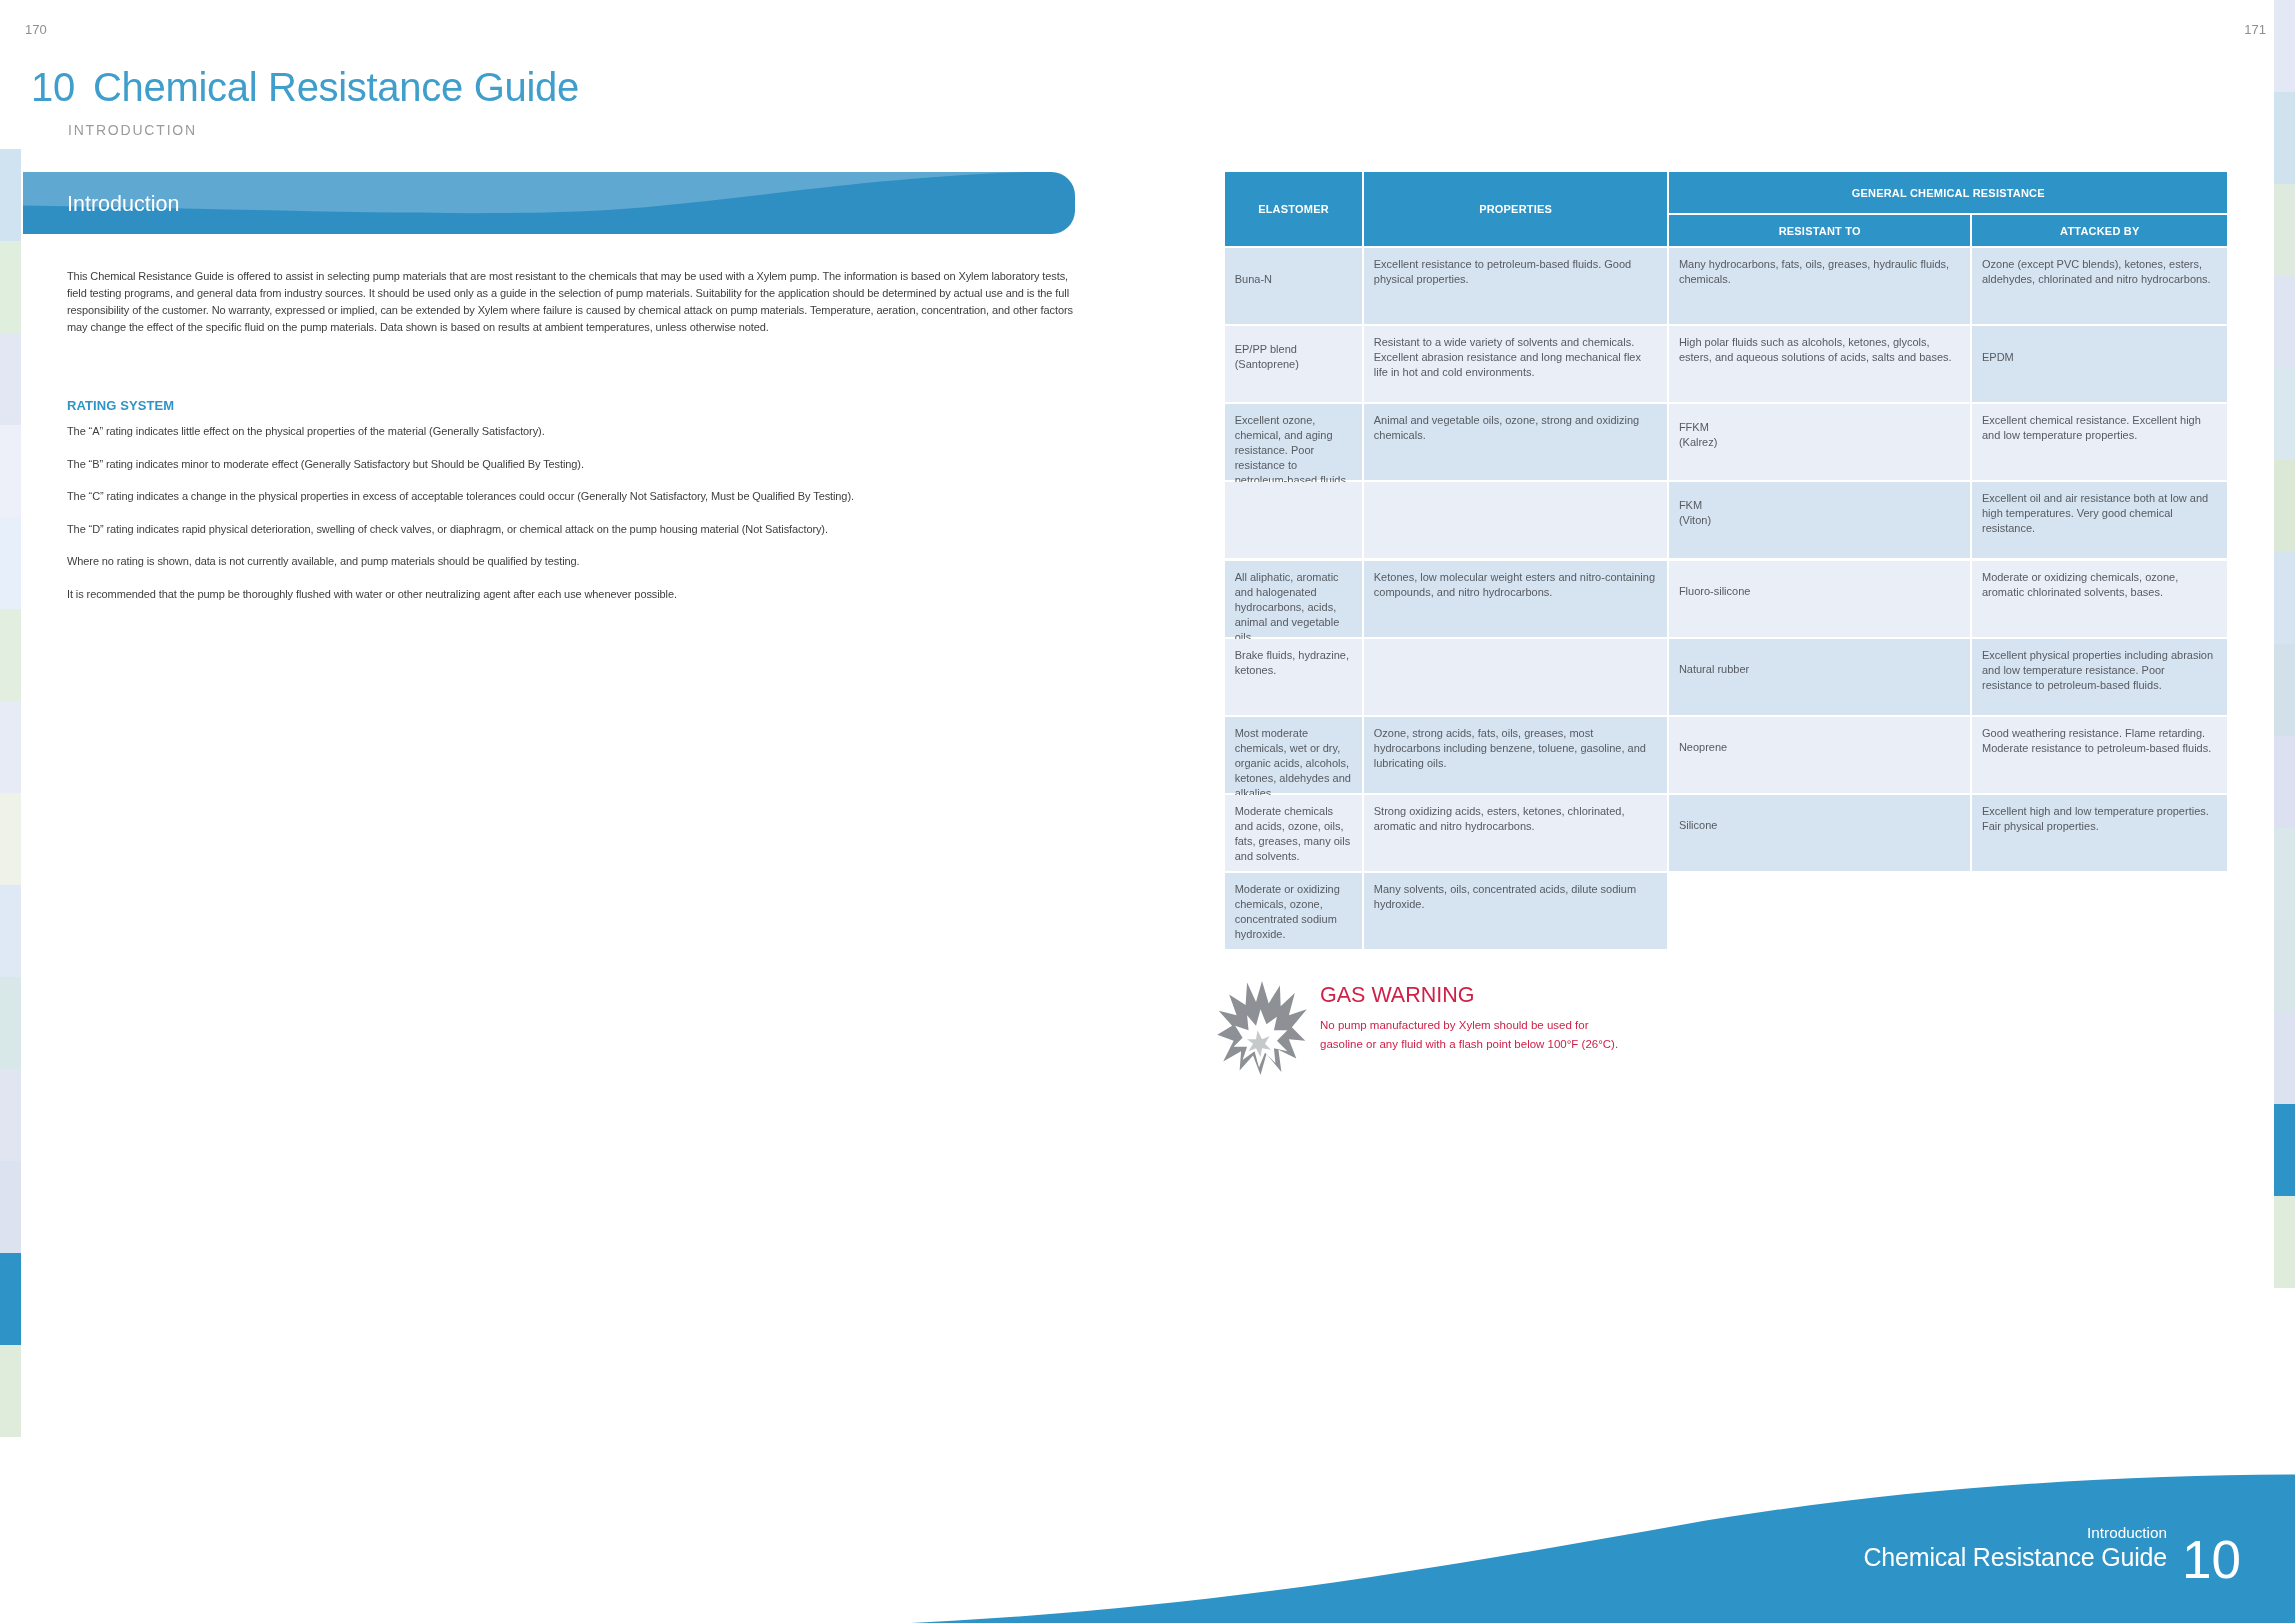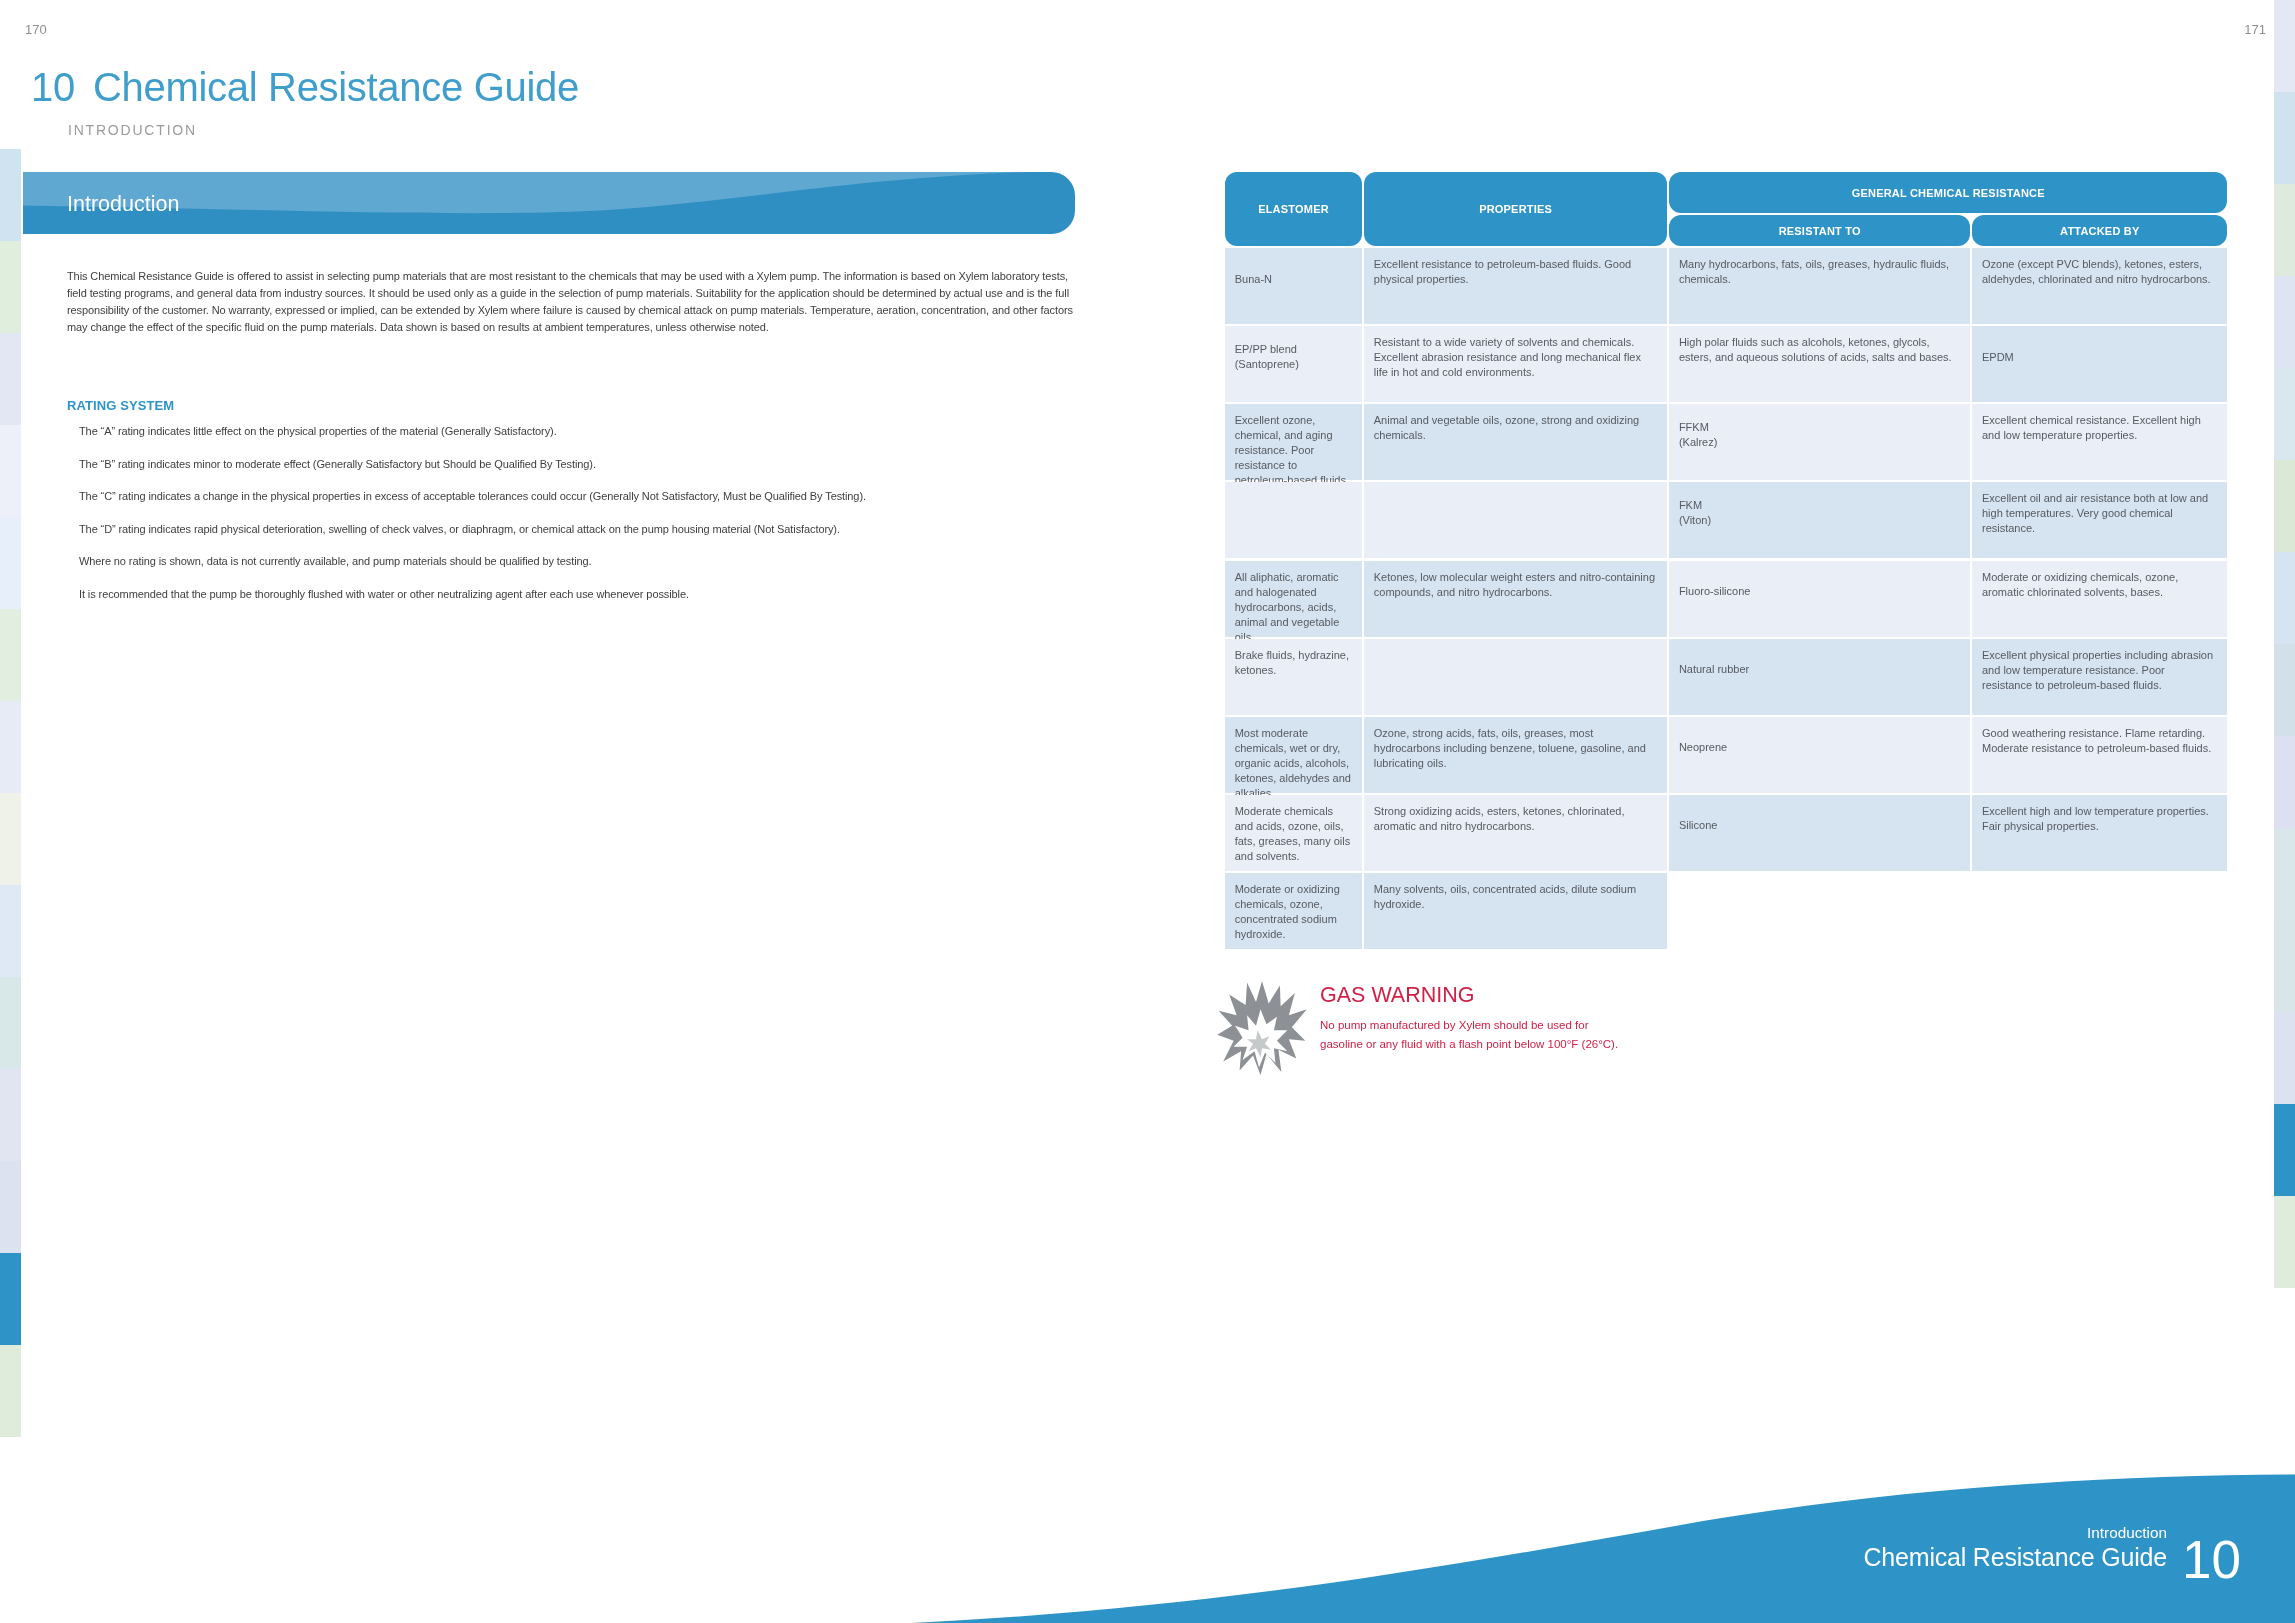--- a/index.html
+++ b/index.html
@@ -29,29 +29,29 @@
   #intro-banner .banner-label{position:absolute;left:44px;top:0;height:100%;display:flex;align-items:center;
                 color:#ffffff;font-size:21.5px;transform:translateY(1.4px);}
 
   
   #intro-paragraph{position:absolute;left:67px;top:268px;width:1019px;font-size:11px;line-height:17px;
                    color:#3e3e3e;letter-spacing:-0.1px;}
 
   
   #rating-heading{position:absolute;left:67px;top:398px;font-size:13px;font-weight:bold;color:#2f94c8;letter-spacing:0.1px;}
   #rating-list{position:absolute;left:67px;top:425px;width:1019px;}
-  #rating-list p{margin:0 0 20px 12px;font-size:11px;line-height:12.5px;color:#3e3e3e;letter-spacing:-0.1px;}
+  #rating-list p{margin:0 0 20px 0;font-size:11px;line-height:12.5px;color:#3e3e3e;letter-spacing:-0.1px;}
 
   
   #chem-table{position:absolute;left:1225px;top:172px;width:1003px;display:grid;
               grid-template-columns:137px 303px 301px 255px;
               grid-template-rows:41px 31px repeat(9,76px);
               gap:2.1px;background:#ffffff;}
   .th{background:#2e93c6;color:#ffffff;font-weight:bold;font-size:11px;letter-spacing:0.2px;
-      display:flex;align-items:center;justify-content:center;text-align:center;border-radius:12px;}
+      display:flex;align-items:center;justify-content:center;text-align:center;}
   #th-elastomer{grid-column:1;grid-row:1/3;}
   #th-properties{grid-column:2;grid-row:1/3;}
   #th-group{grid-column:3/5;grid-row:1;}
   #th-resistant{grid-column:3;grid-row:2;}
   #th-attacked{grid-column:4;grid-row:2;}
   .td{font-size:11px;line-height:15px;color:#565b61;padding:9px 11px 7px 9.7px;}
   .td.el{display:flex;align-items:center;white-space:pre-line;padding-top:0;padding-bottom:14px;}
   .r-dark{background:#d6e3f1;}
   .r-light{background:#e9eef7;}
 

